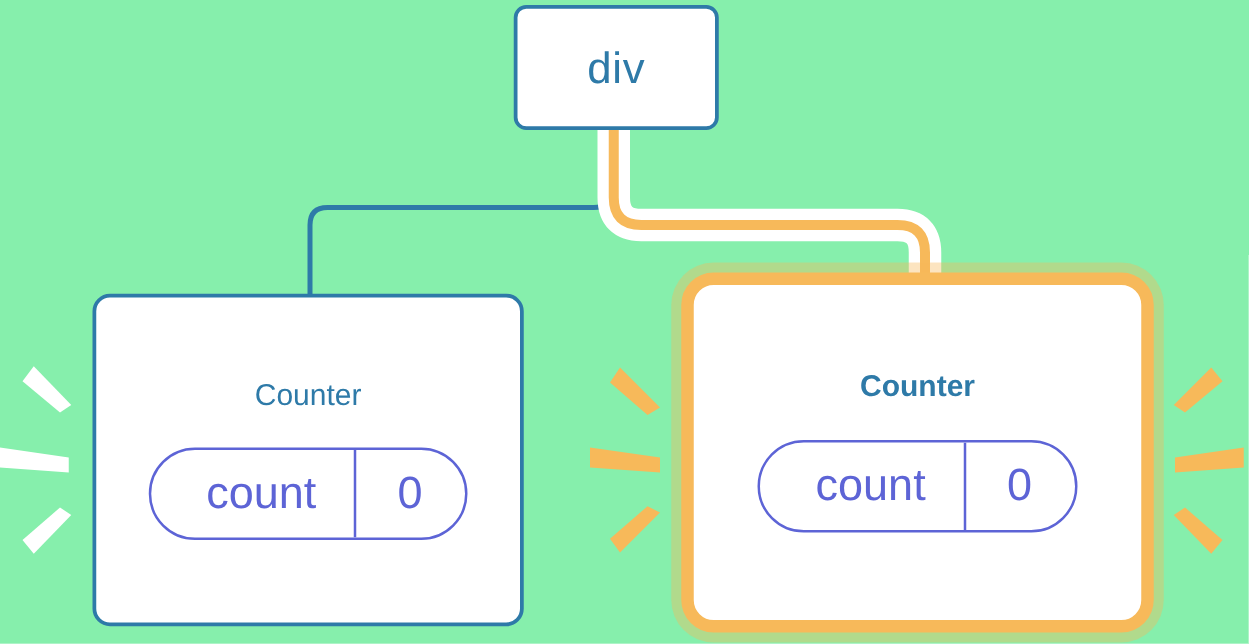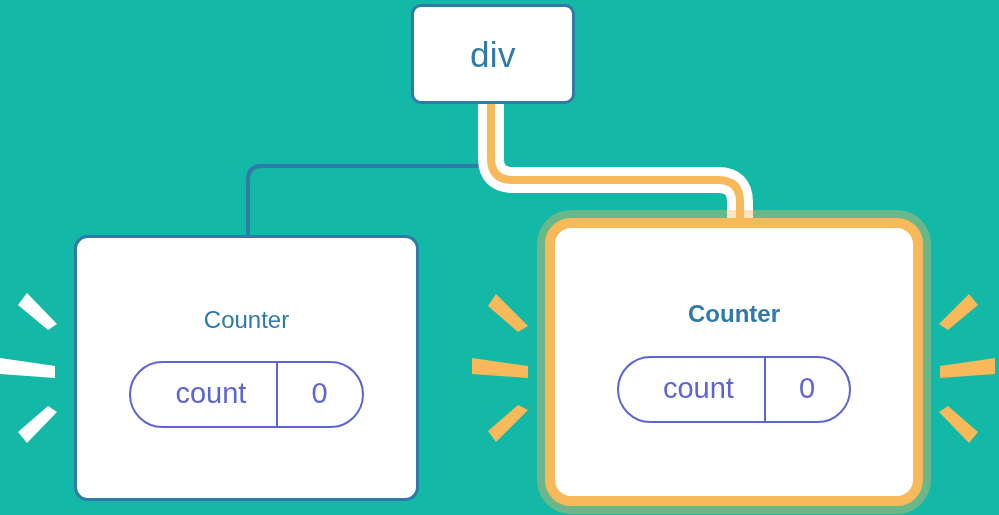--- a/index.html
+++ b/index.html
@@ -90,21 +90,21 @@
     border: 2px solid #5d64d6;
     border-radius: 999px;
     overflow: hidden;
     background: #ffffff;
   }
   .pill-key, .pill-val {
     display: flex;
     align-items: center;
     justify-content: center;
     color: #5d64d6;
-    font-size: 29px;
+    font-size: 36px;
     line-height: 1;
     box-sizing: border-box;
   }
   .pill-key {
     padding: 16px 30px 18px 44px;
   }
   .pill-val {
     padding: 16px 34px 18px 33px;
     border-left: 2px solid #5d64d6;
   }
@@ -112,21 +112,21 @@
   .rays {
     position: absolute;
     pointer-events: none;
     z-index: 7;
   }
   .rays svg { display: block; overflow: visible; }
 </style>
 </head>
 <body>
 
-<div id="stage" style="background: #14b8a6;">
+<div id="stage" style="background: #86efac;">
 
   <svg id="connectors" viewBox="0 0 999 515" width="999" height="515">
 
     <path d="M 489 104 L 489 152 Q 489 166 475 166 L 262 166 Q 248 166 248 180 L 248 240" fill="none" stroke="#2e7aa8" stroke-width="4" stroke-linecap="butt"></path>
 
     <path d="M 491 104 L 491 158 Q 491 180 513 180 L 718 180 Q 740 180 740 202 L 740 248" fill="none" stroke="#ffffff" stroke-width="26" stroke-linecap="butt"></path>
 
     <path d="M 491 104 L 491 158 Q 491 180 513 180 L 718 180 Q 740 180 740 202 L 740 248" fill="none" stroke="#f7b95a" stroke-width="8" stroke-linecap="butt"></path>
   </svg>
 

